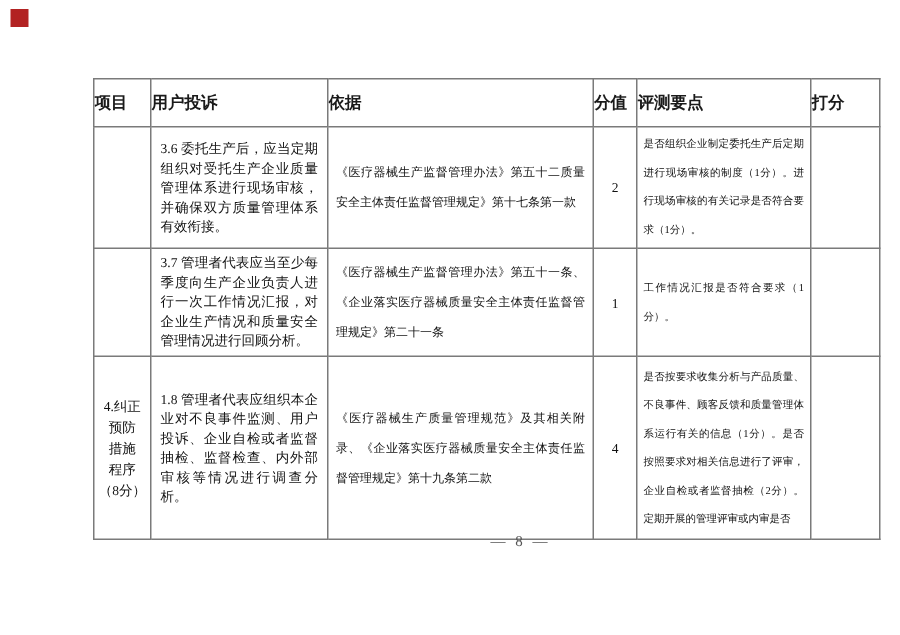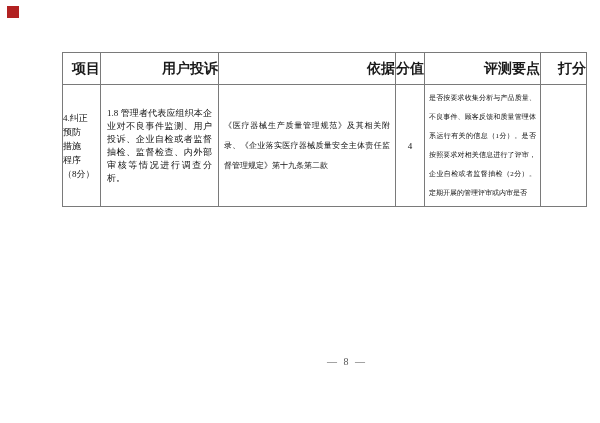--- a/index.html
+++ b/index.html
@@ -31,32 +31,33 @@
     table-layout: fixed;
     border-collapse: collapse;
   }
   .doc-table th, .doc-table td {
     border: 1px solid #7a7a7a;
     overflow: hidden;
     vertical-align: middle;
     padding: 0;
   }
   .doc-table th {
-    font-size: 14px;
+    font-size: 11px;
     font-weight: bold;
-    text-align: right;
+    text-align: left;
     height: 31px;
     color: #1a1a1a;
   }
   tr.row-1 { height: 80px; }
   tr.row-2 { height: 68px; }
   tr.row-3 { height: 122px; }
   td.cell-item {
     font-size: 9px;
     line-height: 14px;
+    text-align: center;
     white-space: pre-line;
   }
   td.cell-requirement {
     font-size: 9px;
     line-height: 13px;
     text-align: justify;
     padding: 3px 6px;
   }
   td.cell-basis {
     font-size: 8px;
@@ -109,20 +110,36 @@
     <tr class="header-row">
       <th>项目</th>
       <th>用户投诉</th>
       <th>依据</th>
       <th>分值</th>
       <th>评测要点</th>
       <th>打分</th>
     </tr>
   </thead>
   <tbody>
+    <tr class="row-1">
+      <td class="cell-item"></td>
+      <td class="cell-requirement">3.6 委托生产后，应当定期组织对受托生产企业质量管理体系进行现场审核，并确保双方质量管理体系有效衔接。</td>
+      <td class="cell-basis">《医疗器械生产监督管理办法》第五十二质量安全主体责任监督管理规定》第十七条第一款</td>
+      <td class="cell-score">2</td>
+      <td class="cell-points">是否组织企业制定委托生产后定期进行现场审核的制度（1分）。进行现场审核的有关记录是否符合要求（1分）。</td>
+      <td class="cell-mark"></td>
+    </tr>
+    <tr class="row-2">
+      <td class="cell-item"></td>
+      <td class="cell-requirement">3.7 管理者代表应当至少每季度向生产企业负责人进行一次工作情况汇报，对企业生产情况和质量安全管理情况进行回顾分析。</td>
+      <td class="cell-basis">《医疗器械生产监督管理办法》第五十一条、《企业落实医疗器械质量安全主体责任监督管理规定》第二十一条</td>
+      <td class="cell-score">1</td>
+      <td class="cell-points">工作情况汇报是否符合要求（1分）。</td>
+      <td class="cell-mark"></td>
+    </tr>
     <tr class="row-3">
       <td class="cell-item">4.纠正
 预防
 措施
 程序
 （8分）</td>
       <td class="cell-requirement">1.8 管理者代表应组织本企业对不良事件监测、用户投诉、企业自检或者监督抽检、监督检查、内外部审核等情况进行调查分析。</td>
       <td class="cell-basis">《医疗器械生产质量管理规范》及其相关附录、《企业落实医疗器械质量安全主体责任监督管理规定》第十九条第二款</td>
       <td class="cell-score">4</td>
       <td class="cell-points">是否按要求收集分析与产品质量、不良事件、顾客反馈和质量管理体系运行有关的信息（1分）。是否按照要求对相关信息进行了评审，企业自检或者监督抽检（2分）。定期开展的管理评审或内审是否</td>

